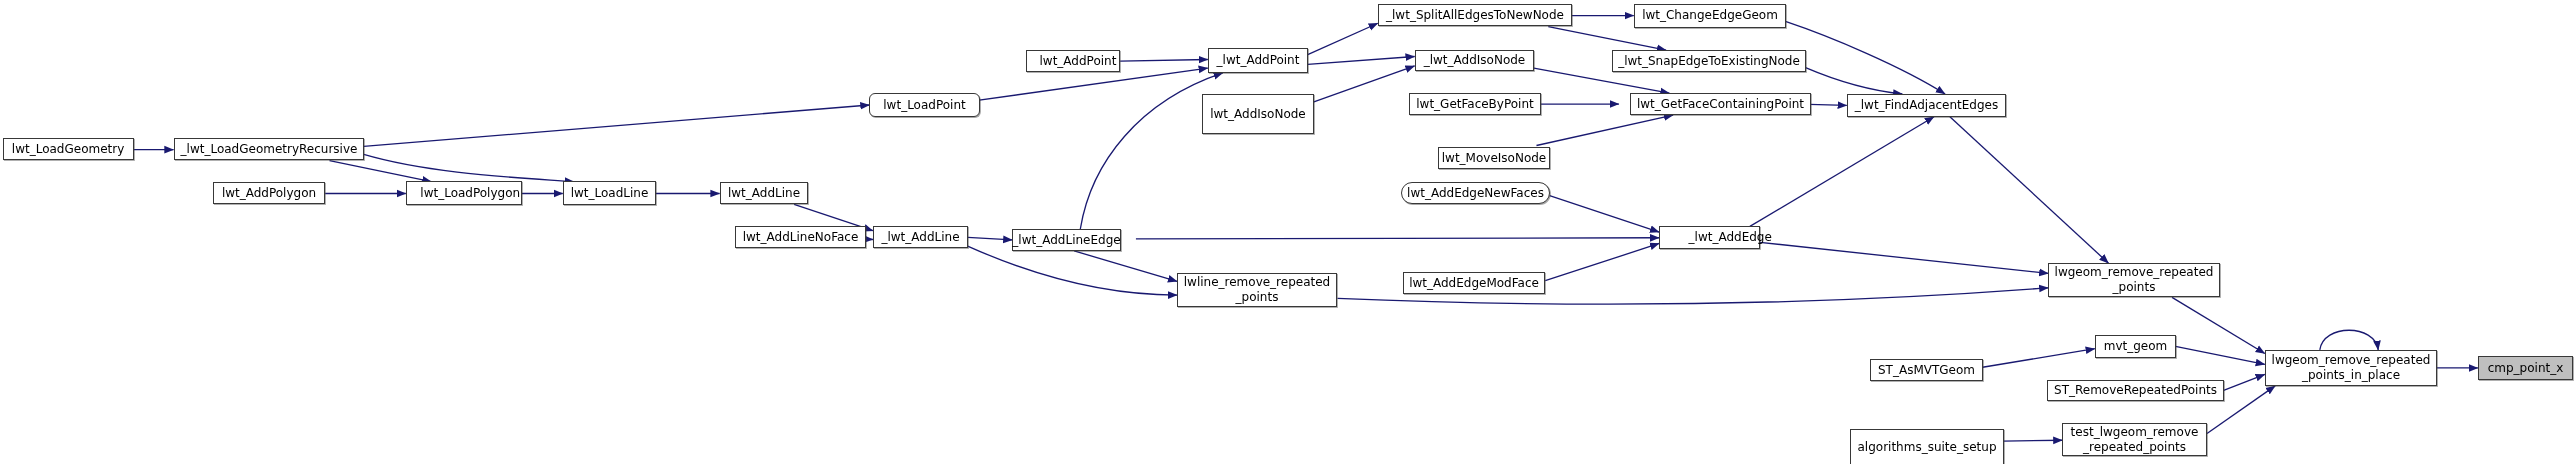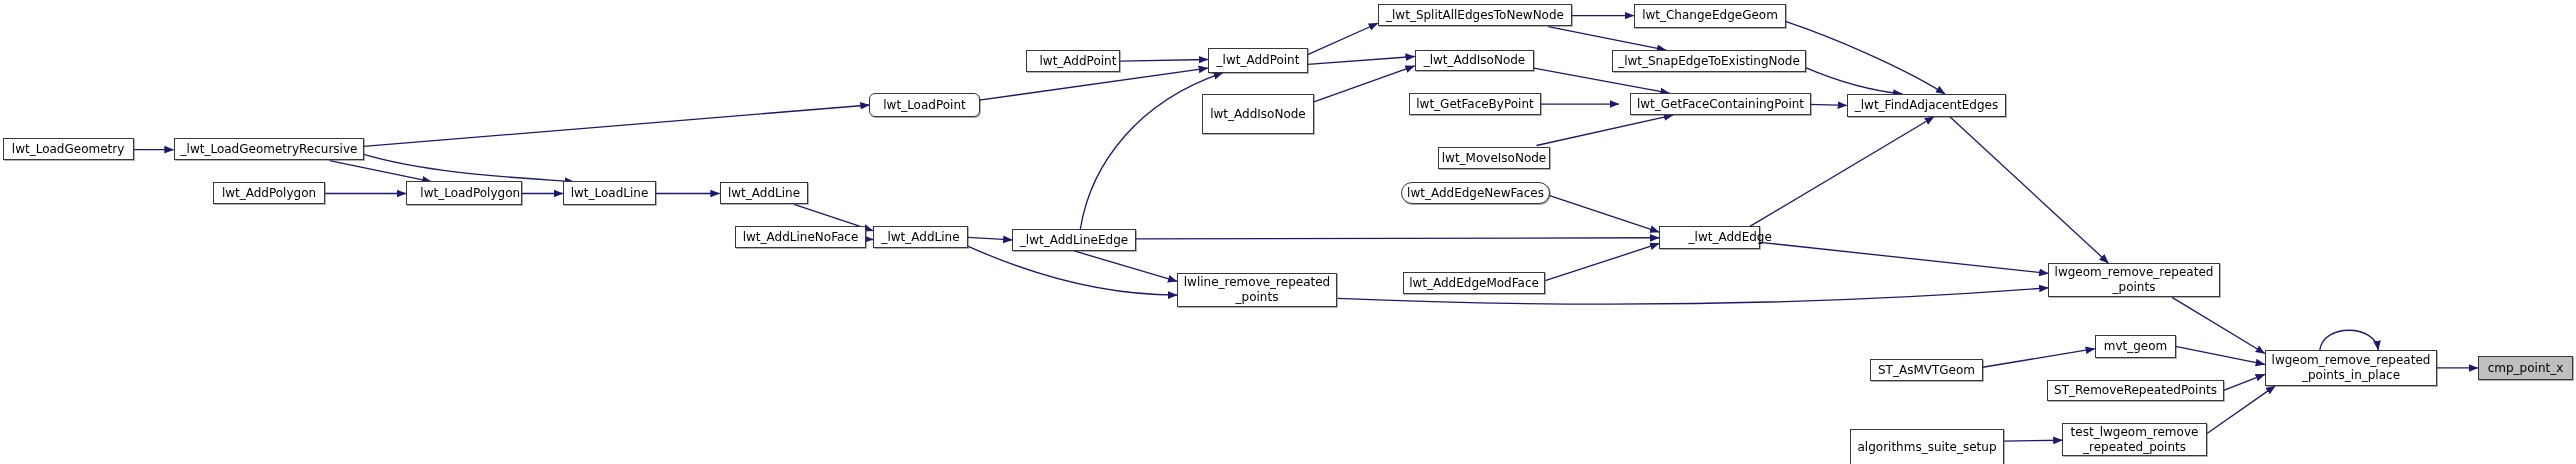--- a/index.html
+++ b/index.html
@@ -114,21 +114,21 @@
       </div>
       <div class="gnode" data-interactable="true" style="left: 1026px; top: 50px; width: 94px; height: 22px; align-items: flex-end;">
         <span data-interactable="false">lwt_AddPoint</span>
       </div>
       <div class="gnode" data-interactable="true" style="left: 1208px; top: 48px; width: 100px; height: 24.5px;">
         <span data-interactable="false">_lwt_AddPoint</span>
       </div>
       <div class="gnode" data-interactable="true" style="left: 1202px; top: 94px; width: 112px; height: 40px;">
         <span data-interactable="false">lwt_AddIsoNode</span>
       </div>
-      <div class="gnode" data-interactable="true" style="left: 1012px; top: 229px; width: 124px; height: 22px;">
+      <div class="gnode" data-interactable="true" style="left: 1012px; top: 229px; width: 109px; height: 22px;">
         <span data-interactable="false">_lwt_AddLineEdge</span>
       </div>
       <div class="gnode" data-interactable="true" style="left: 1177px; top: 273px; width: 160px; height: 34px;">
         <span data-interactable="false">lwline_remove_repeated</span>
         <span data-interactable="false">_points</span>
       </div>
       <div class="gnode" data-interactable="true" style="left: 1378px; top: 4.4px; width: 194px; height: 22px;">
         <span data-interactable="false">_lwt_SplitAllEdgesToNewNode</span>
       </div>
       <div class="gnode" data-interactable="true" style="left: 1634px; top: 3.5px; width: 152px; height: 24px;">

